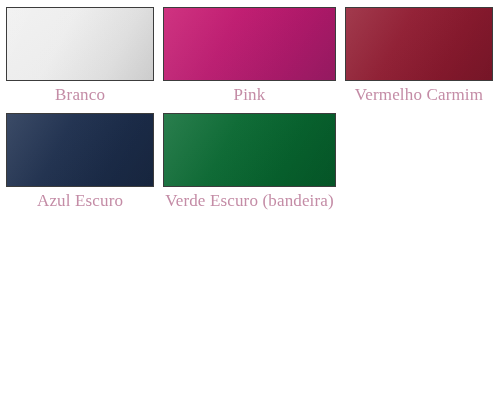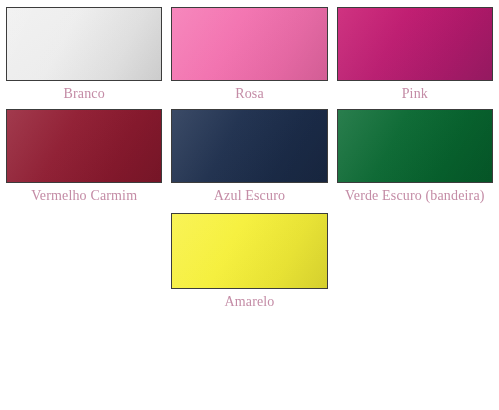--- a/index.html
+++ b/index.html
@@ -55,21 +55,21 @@
     inset: 0;
     background: linear-gradient(118deg,
                  rgba(255,255,255,0.13) 0%,
                  rgba(255,255,255,0.03) 38%,
                  rgba(0,0,0,0.05) 72%,
                  rgba(0,0,0,0.12) 100%);
     pointer-events: none;
   }
 
   .swatch-label {
-    font-size: 14px;
+    font-size: 17px;
     line-height: 1.1;
     letter-spacing: 0.15px;
     color: #c48ca6;
     text-align: center;
     padding: 5px 2px 8px 2px;
     white-space: nowrap;
   }
 
   
   .row-last .swatch-chip { height: 76px; }
@@ -78,26 +78,20 @@
 </head>
 <body>
 
 <div id="palette-board" style="background: rgb(255, 255, 255);">
   <div class="swatch-grid" id="grid">
       <div class="swatch-cell">
         <div class="swatch-chip" style="background: linear-gradient(145deg, rgb(240, 240, 240) 0%, rgb(232, 232, 232) 100%); border-color: rgb(60, 60, 60);">
           <div class="sheen"></div>
         </div>
         <div class="swatch-label" style="color: rgb(196, 140, 166);">Branco</div>
-      </div>
-      <div class="swatch-cell">
-        <div class="swatch-chip" style="background: linear-gradient(145deg, rgb(245, 118, 179) 0%, rgb(239, 106, 169) 100%); border-color: rgb(60, 60, 60);">
-          <div class="sheen"></div>
-        </div>
-        <div class="swatch-label" style="color: rgb(196, 140, 166);">Rosa</div>
       </div>
       <div class="swatch-cell">
         <div class="swatch-chip" style="background: linear-gradient(145deg, rgb(200, 21, 110) 0%, rgb(168, 29, 109) 100%); border-color: rgb(60, 60, 60);">
           <div class="sheen"></div>
         </div>
         <div class="swatch-label" style="color: rgb(196, 140, 166);">Pink</div>
       </div>
       <div class="swatch-cell">
         <div class="swatch-chip" style="background: linear-gradient(145deg, rgb(148, 29, 51) 0%, rgb(133, 24, 44) 100%); border-color: rgb(60, 60, 60);">
           <div class="sheen"></div>
@@ -109,20 +103,14 @@
           <div class="sheen"></div>
         </div>
         <div class="swatch-label" style="color: rgb(196, 140, 166);">Azul Escuro</div>
       </div>
       <div class="swatch-cell">
         <div class="swatch-chip" style="background: linear-gradient(145deg, rgb(10, 107, 51) 0%, rgb(6, 96, 44) 100%); border-color: rgb(60, 60, 60);">
           <div class="sheen"></div>
         </div>
         <div class="swatch-label" style="color: rgb(196, 140, 166);">Verde Escuro (bandeira)</div>
       </div>
-      <div class="swatch-cell center-solo row-last">
-        <div class="swatch-chip" style="background: linear-gradient(145deg, rgb(248, 242, 62) 0%, rgb(242, 236, 52) 100%); border-color: rgb(60, 60, 60);">
-          <div class="sheen"></div>
-        </div>
-        <div class="swatch-label" style="color: rgb(196, 140, 166);">Amarelo</div>
-      </div>
     </div>
 </div>
 
 </body></html>

